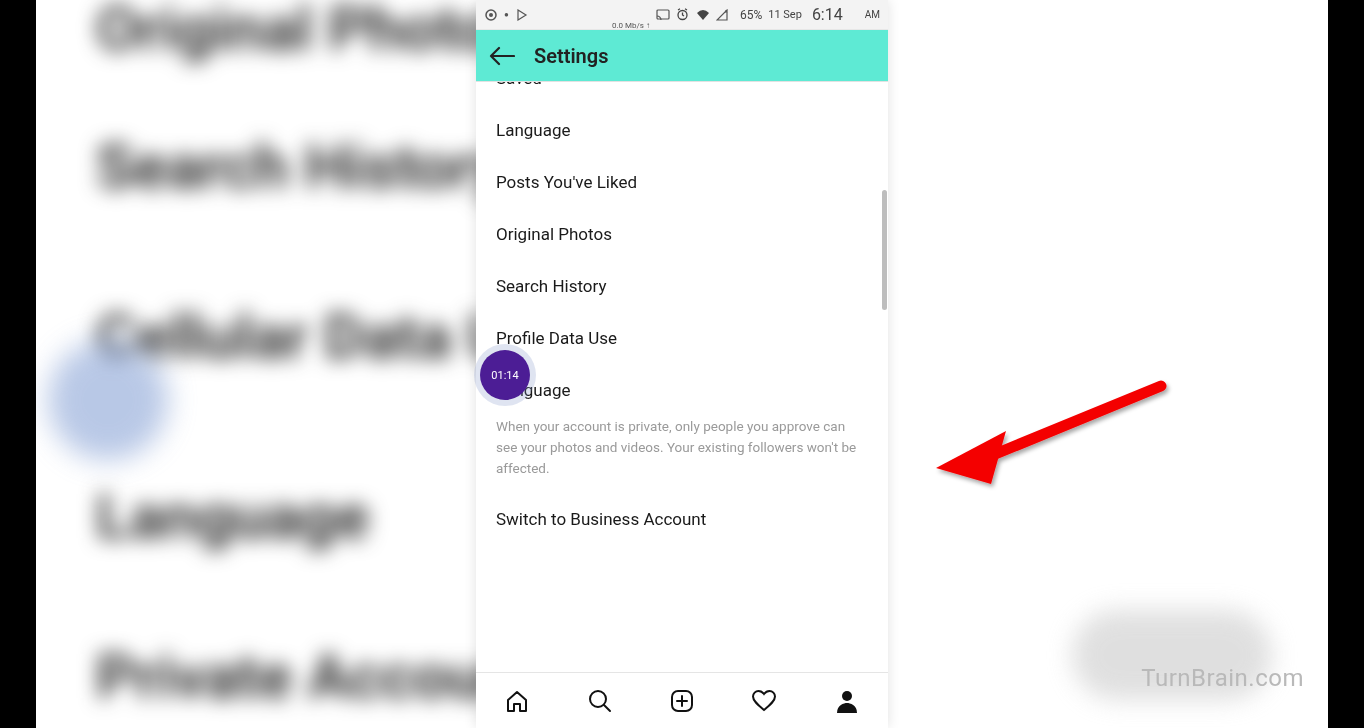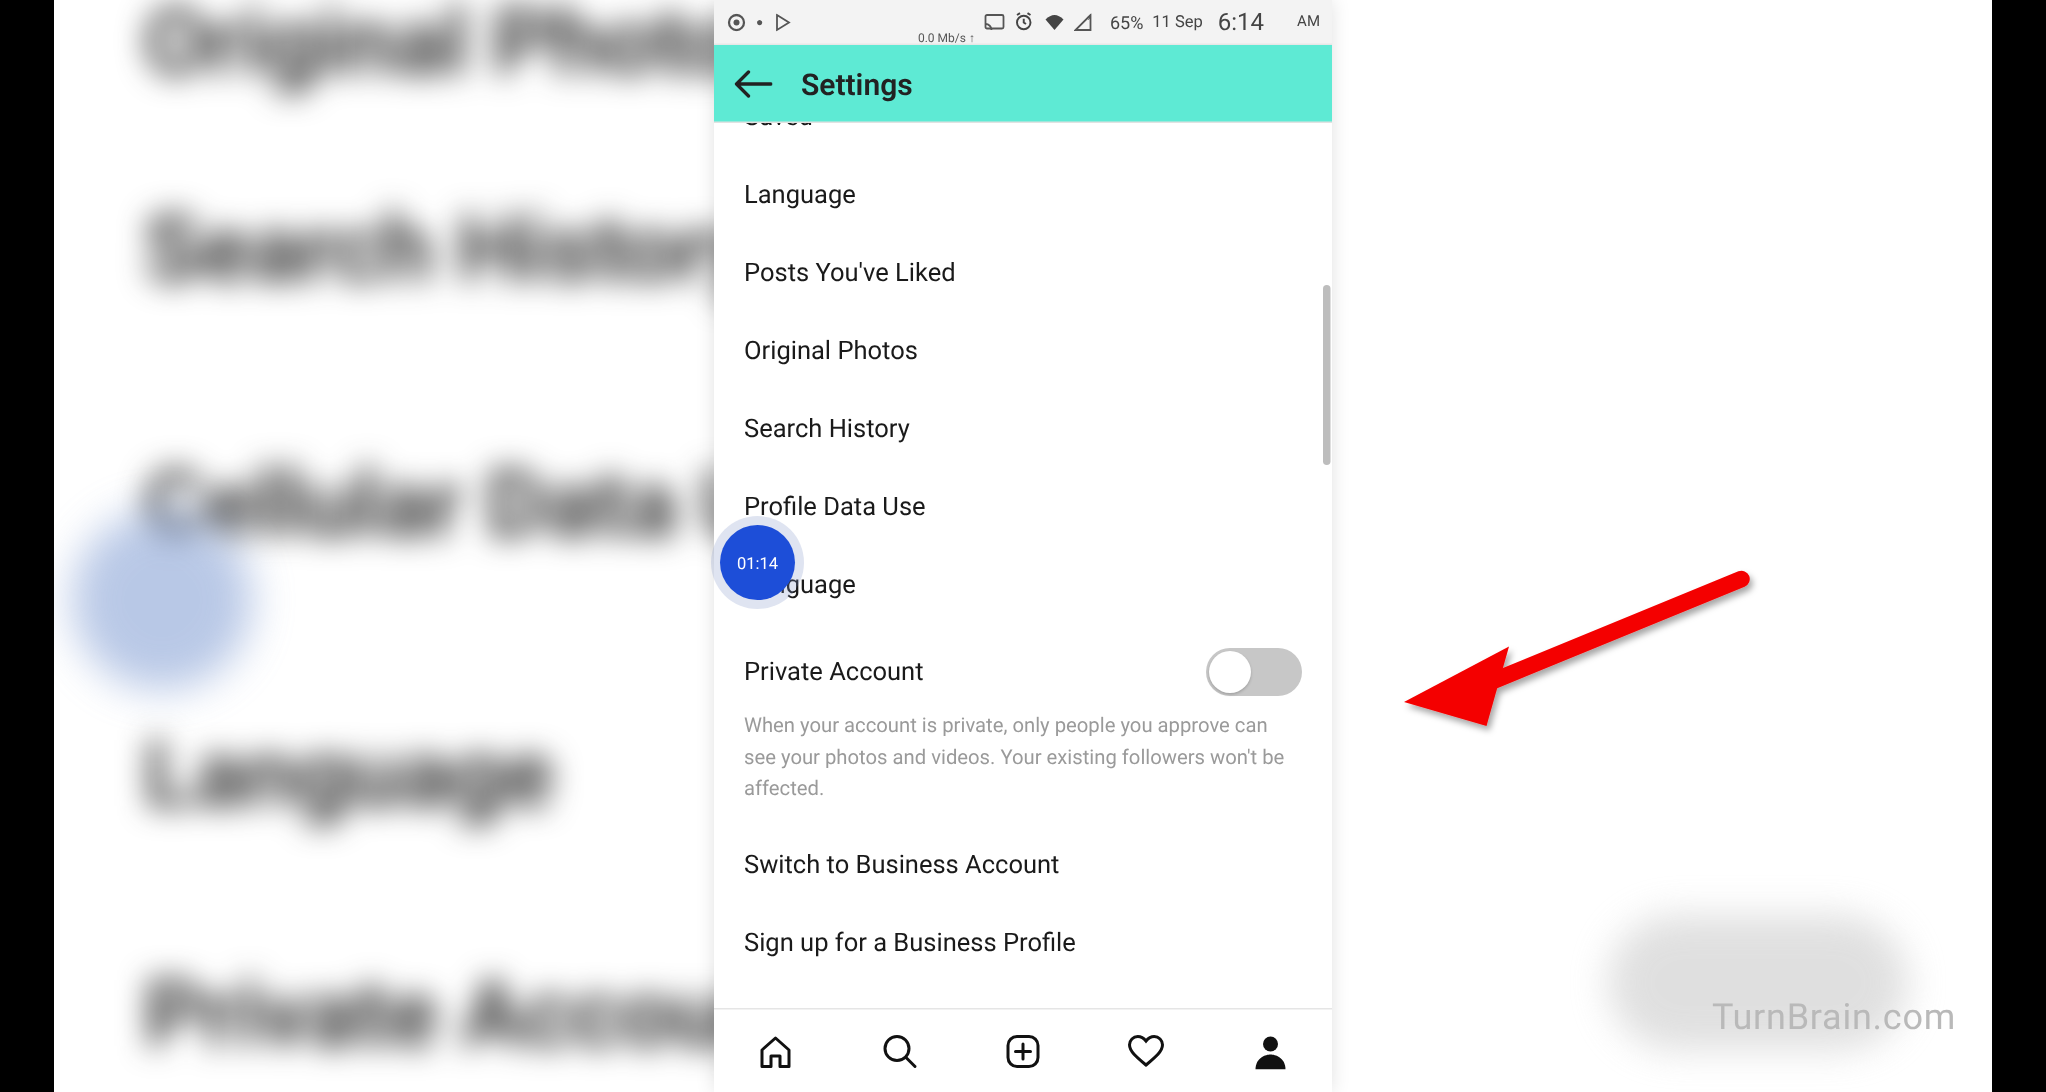--- a/index.html
+++ b/index.html
@@ -45,21 +45,21 @@
       filter: blur(14px);
       opacity: .6;
     }
 
     
     .badge {
       position: absolute;
       left: 444px; top: 350px;
       width: 50px; height: 50px;
       border-radius: 50%;
-      background: #1d4ed8;
+      background: #4c1d95;
       color: #fff;
       font-size: 11px;
       display: flex; align-items: center; justify-content: center;
       box-shadow: 0 0 0 6px rgba(127,147,198,.25);
     }
 
     
     .phone {
       position: absolute;
       left: 440px; top: 0;
@@ -250,30 +250,23 @@
     <div class="content">
       <div class="scroll-inner">
         <div class="row">Saved</div>
         <div class="row">Language</div>
         <div class="row">Posts You've Liked</div>
         <div class="row">Original Photos</div>
         <div class="row">Search History</div>
         <div class="row">Profile Data Use</div>
         <div class="row">Language</div>
 
-        <div class="row" style="padding-bottom:10px;">
-          <span>Private Account</span>
-          <div class="toggle">
-            <div class="toggle-knob"></div>
-          </div>
-        </div>
         <div class="row-desc">When your account is private, only people you approve can see your photos and videos. Your existing followers won't be affected.</div>
 
         <div class="row">Switch to Business Account</div>
-        <div class="row">Sign up for a Business Profile</div>
       </div>
 
       <div class="scrollbar-thumb"></div>
     </div>
 
     <div class="bottomnav">
       <div class="nav-btn">
         <svg width="26" height="26" viewBox="0 0 26 26">
           <path d="M4 12 L13 4 L22 12 V23 H16 V16 H10 V23 H4 Z" fill="none" stroke="#111" stroke-width="2" stroke-linejoin="round"></path>
         </svg>

